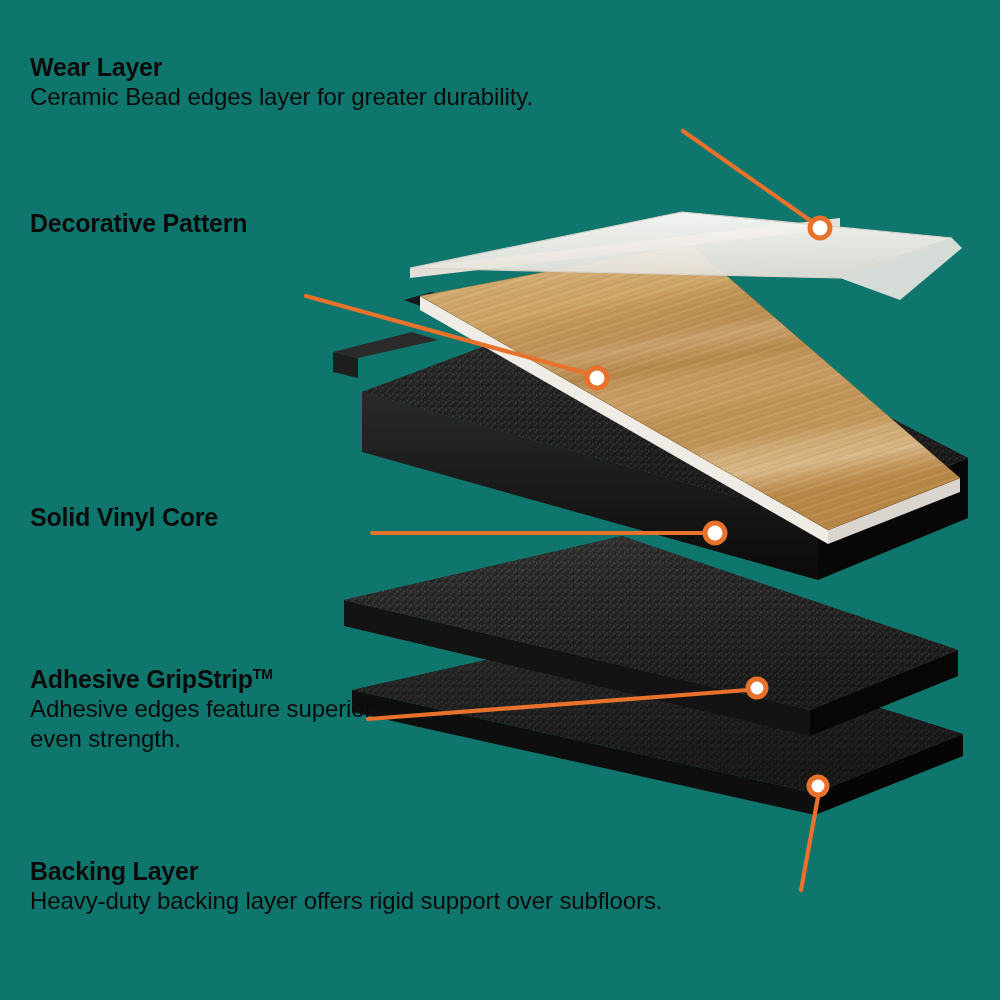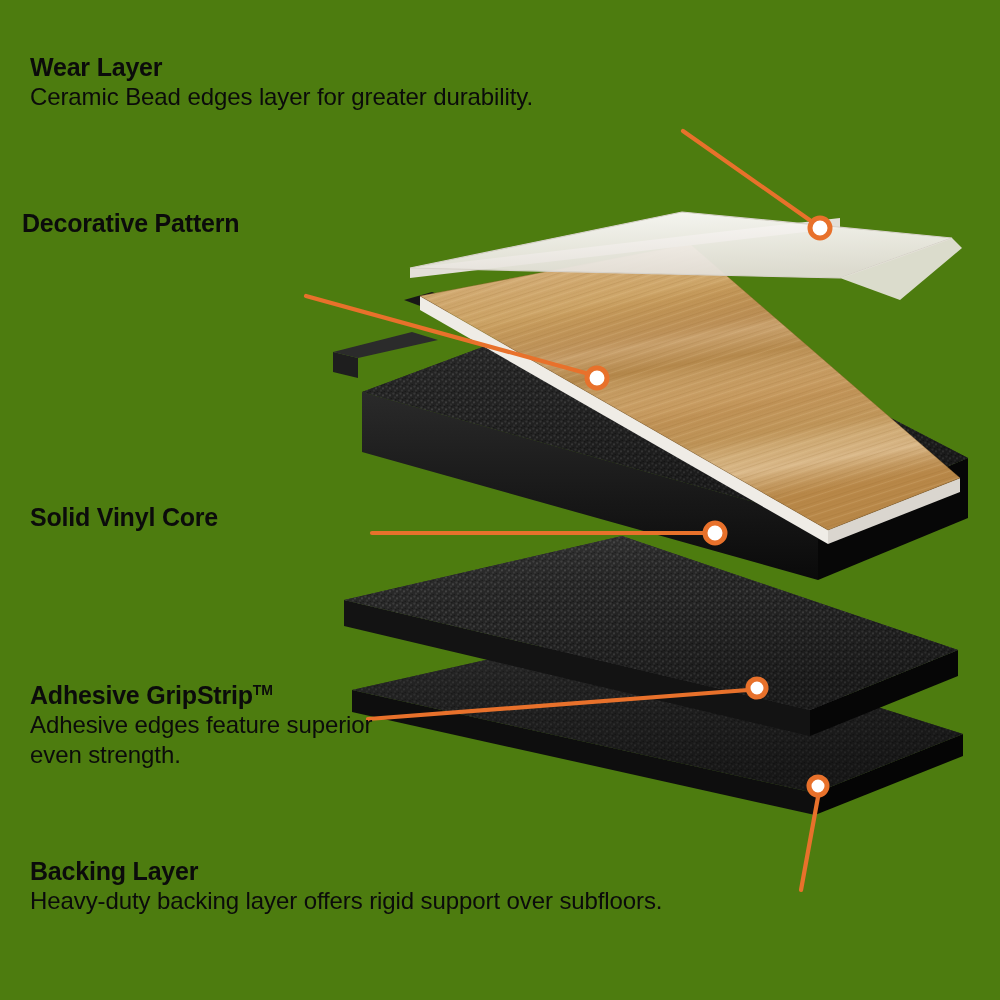--- a/index.html
+++ b/index.html
@@ -5,21 +5,21 @@
   * { box-sizing: border-box; margin: 0; padding: 0; }
   html, body {
     width: 1000px; height: 1000px;
     background: #ffffff;
     font-family: "Liberation Sans", sans-serif;
     overflow: hidden;
   }
   #stage {
     position: relative;
     width: 1000px; height: 1000px;
-    background: #4d7c0f;
+    background: #0f766e;
   }
 
   
   #art {
     position: absolute;
     left: 0; top: 0;
     width: 1000px; height: 1000px;
     pointer-events: none;
   }
 
@@ -52,23 +52,23 @@
   }
   .label .desc {
     display: block;
     font-size: 24px;
     line-height: 30px;
     letter-spacing: -0.1px;
     color: #0b0b0b;
   }
 
   #lbl-wear        { left: 30px; top: 52px;  width: 700px; }
-  #lbl-decorative  { left: 22px; top: 208px; width: 300px; }
+  #lbl-decorative  { left: 30px; top: 208px; width: 300px; }
   #lbl-core        { left: 30px; top: 474px; width: 380px; margin-top: 28px; }
-  #lbl-grip        { left: 30px; top: 680px; width: 400px; }
+  #lbl-grip        { left: 30px; top: 664px; width: 400px; }
   #lbl-backing     { left: 30px; top: 856px; width: 900px; }
 
   #lbl-decorative .desc { max-width: 280px; }
 </style>
 </head>
 <body>
 
 <div id="stage">
 
   <svg id="art" viewBox="0 0 1000 1000">

